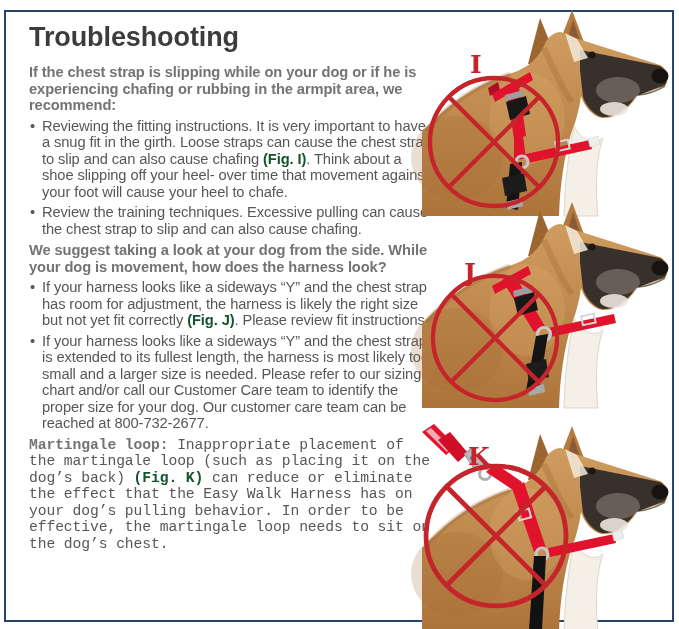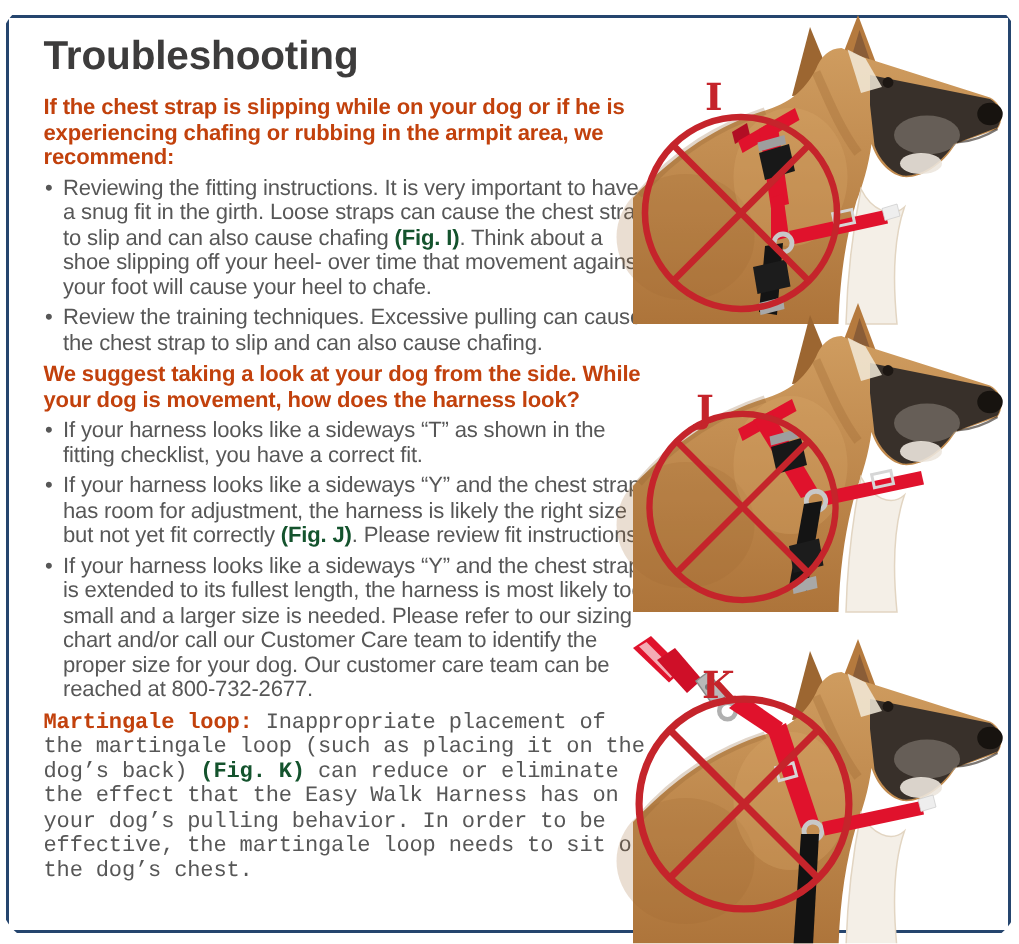--- a/index.html
+++ b/index.html
@@ -1,23 +1,23 @@
 <!DOCTYPE html>
 <html><head>
 <meta charset="utf-8">
 <style>
   html,body{margin:0;padding:0;background:#ffffff;}
   .canvas{position:relative;width:679px;height:629px;background:#ffffff;overflow:hidden;
-          font-family:"Liberation Sans",sans-serif;border-radius:31px;}
+          font-family:"Liberation Sans",sans-serif;}
   .page-border{position:absolute;left:4px;top:10px;right:5px;bottom:7px;
                border:2px solid #25456e;pointer-events:none;}
   .content{position:absolute;left:29px;top:22px;width:408px;color:#575757;
            font-size:14.7px;line-height:16.5px;letter-spacing:-0.1px;}
   h1.title{margin:0 0 11px 0;font-size:27px;line-height:31px;font-weight:700;color:#3d3c3c;}
-  .bold{font-weight:700;color:#c2410c;}
+  .bold{font-weight:700;color:#737373;}
   p{margin:0 0 4px 0;}
   p.subhead{margin:5px 0 4px 0;}
   ul.blist{list-style:none;margin:0 0 2px 0;padding:0;}
   ul.blist li{position:relative;padding-left:13px;margin:0 0 4px 0;}
   ul.blist li::before{content:"\2022";position:absolute;left:1px;top:0;color:#575757;}
   .fig-ref{color:#14532d;font-weight:700;}
   .martingale{margin-top:5px;font-family:Liberation Mono, monospace;}
   .figure{position:absolute;left:408px;width:271px;}
   .figure svg{display:block;width:100%;height:100%;overflow:visible;}
   #fig-i{top:0;height:222px;}
@@ -77,23 +77,20 @@
         <span>Reviewing the fitting instructions. It is very important to have a snug fit in the girth. Loose straps can cause the chest strap to slip and can also cause chafing </span><span class="fig-ref">(Fig. I)</span><span>. Think about a shoe slipping off your heel- over time that movement against your foot will cause your heel to chafe.</span>
       </li>
       <li>
         <span>Review the training techniques. Excessive pulling can cause the chest strap to slip and can also cause chafing.</span><span class="fig-ref"></span><span></span>
       </li>
     </ul>
 
     <p class="bold subhead">We suggest taking a look at your dog from the side. While your dog is movement, how does the harness look?</p>
 
     <ul class="blist">
-      <li>
-        <span>If your harness looks like a sideways “T” as shown in the fitting checklist, you have a correct fit.</span><span class="fig-ref"></span><span></span>
-      </li>
       <li>
         <span>If your harness looks like a sideways “Y” and the chest strap has room for adjustment, the harness is likely the right size but not yet fit correctly </span><span class="fig-ref">(Fig. J)</span><span>. Please review fit instructions.</span>
       </li>
       <li>
         <span>If your harness looks like a sideways “Y” and the chest strap is extended to its fullest length, the harness is most likely too small and a larger size is needed. Please refer to our sizing chart and/or call our Customer Care team to identify the proper size for your dog. Our customer care team can be reached at 800-732-2677.</span><span class="fig-ref"></span><span></span>
       </li>
     </ul>
 
     <p class="martingale">
       <span class="bold">Martingale loop:</span><span> Inappropriate placement of the martingale loop (such as placing it on the dog’s back) </span><span class="fig-ref">(Fig. K)</span><span> can reduce or eliminate the effect that the Easy Walk Harness has on your dog’s pulling behavior. In order to be effective, the martingale loop needs to sit on the dog’s chest.</span>

